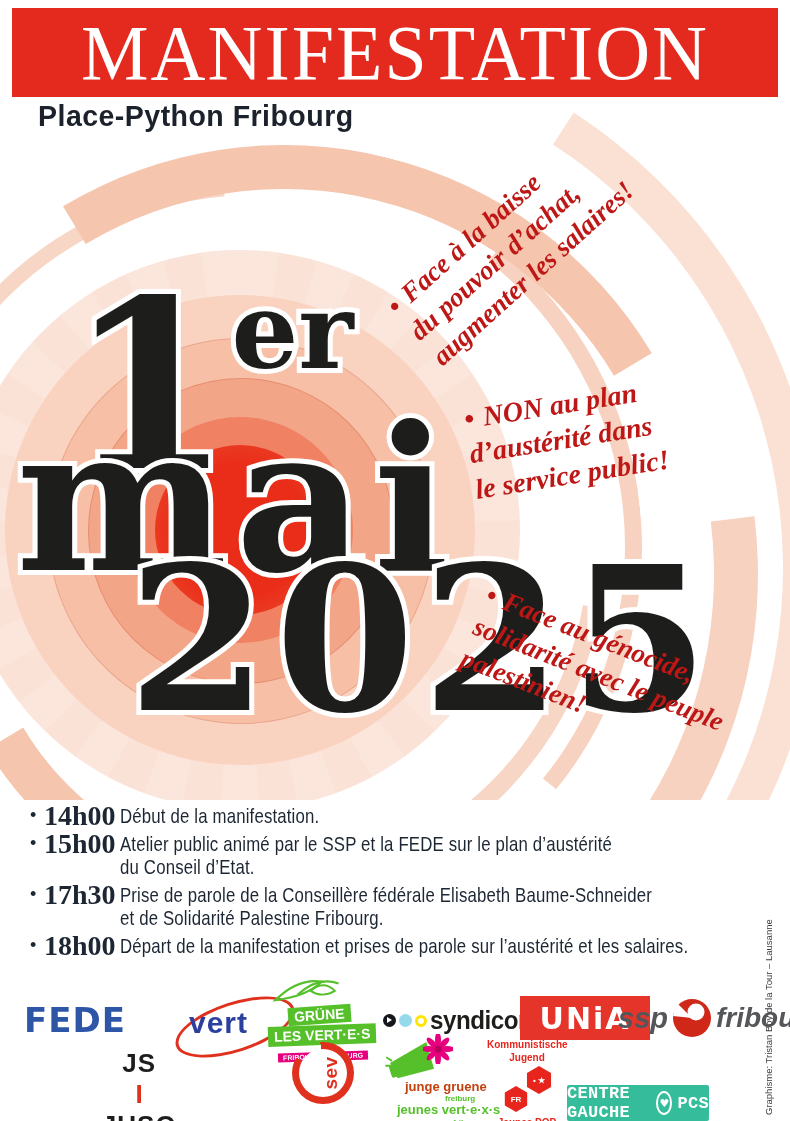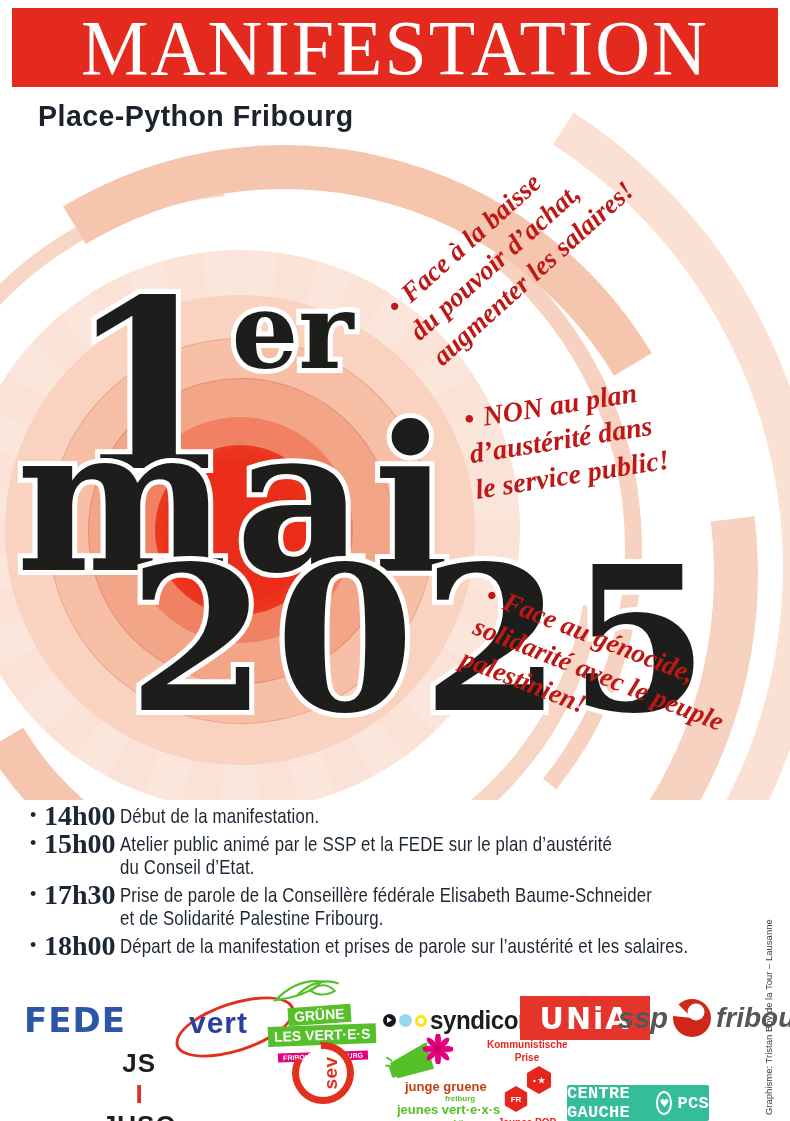--- a/index.html
+++ b/index.html
@@ -1,20 +1,20 @@
 <!DOCTYPE html>
 <html><head>
 <meta charset="utf-8">
 <style>
   html,body{margin:0;padding:0;background:#ffffff;}
   .poster{position:relative;width:790px;height:1121px;background:#fff;overflow:hidden;
           font-family:"Liberation Sans",sans-serif;color:#1d2733;}
 
   
-  .banner{position:absolute;left:12px;right:12px;top:8px;height:79px;background:#e42a1e;
+  .banner{position:absolute;left:12px;right:12px;top:8px;height:89px;background:#e42a1e;
           display:flex;align-items:center;justify-content:center;}
   .banner span{font-family:"Liberation Serif",serif;color:#fff;font-size:76px;letter-spacing:2px;
                transform:scaleY(1.04);white-space:nowrap;}
   .location{position:absolute;left:38px;top:99px;font-size:30px;font-weight:bold;color:#1c222b;
             letter-spacing:.5px;transform:scaleX(.95);transform-origin:left;}
 
   
   .art{position:absolute;left:0;top:0;width:790px;height:800px;overflow:hidden;z-index:0;}
   .ring{position:absolute;border-radius:50%;}
   .c6{left:-40px;top:250px;width:560px;height:560px;background:#fbe2d7;}
@@ -294,21 +294,21 @@
       </svg>
     </div>
     <div class="t1">junge gruene</div>
     <div class="t2">freiburg</div>
     <div class="t3">jeunes vert·e·x·s</div>
     <div class="t4">fribourg</div>
   </div>
 
   <div class="logo kj">
     <div class="small">Kommunistische</div>
-    <div class="small">Prise</div>
+    <div class="small">Jugend</div>
     <div class="hexwrap">
       <div class="hex hexA">• ★</div>
       <div class="hex hexB">FR</div>
     </div>
     <div class="small">Jeunes POP</div>
 
   </div>
 
   <div class="logo pcs">
     <span class="txt">CENTRE GAUCHE</span>

